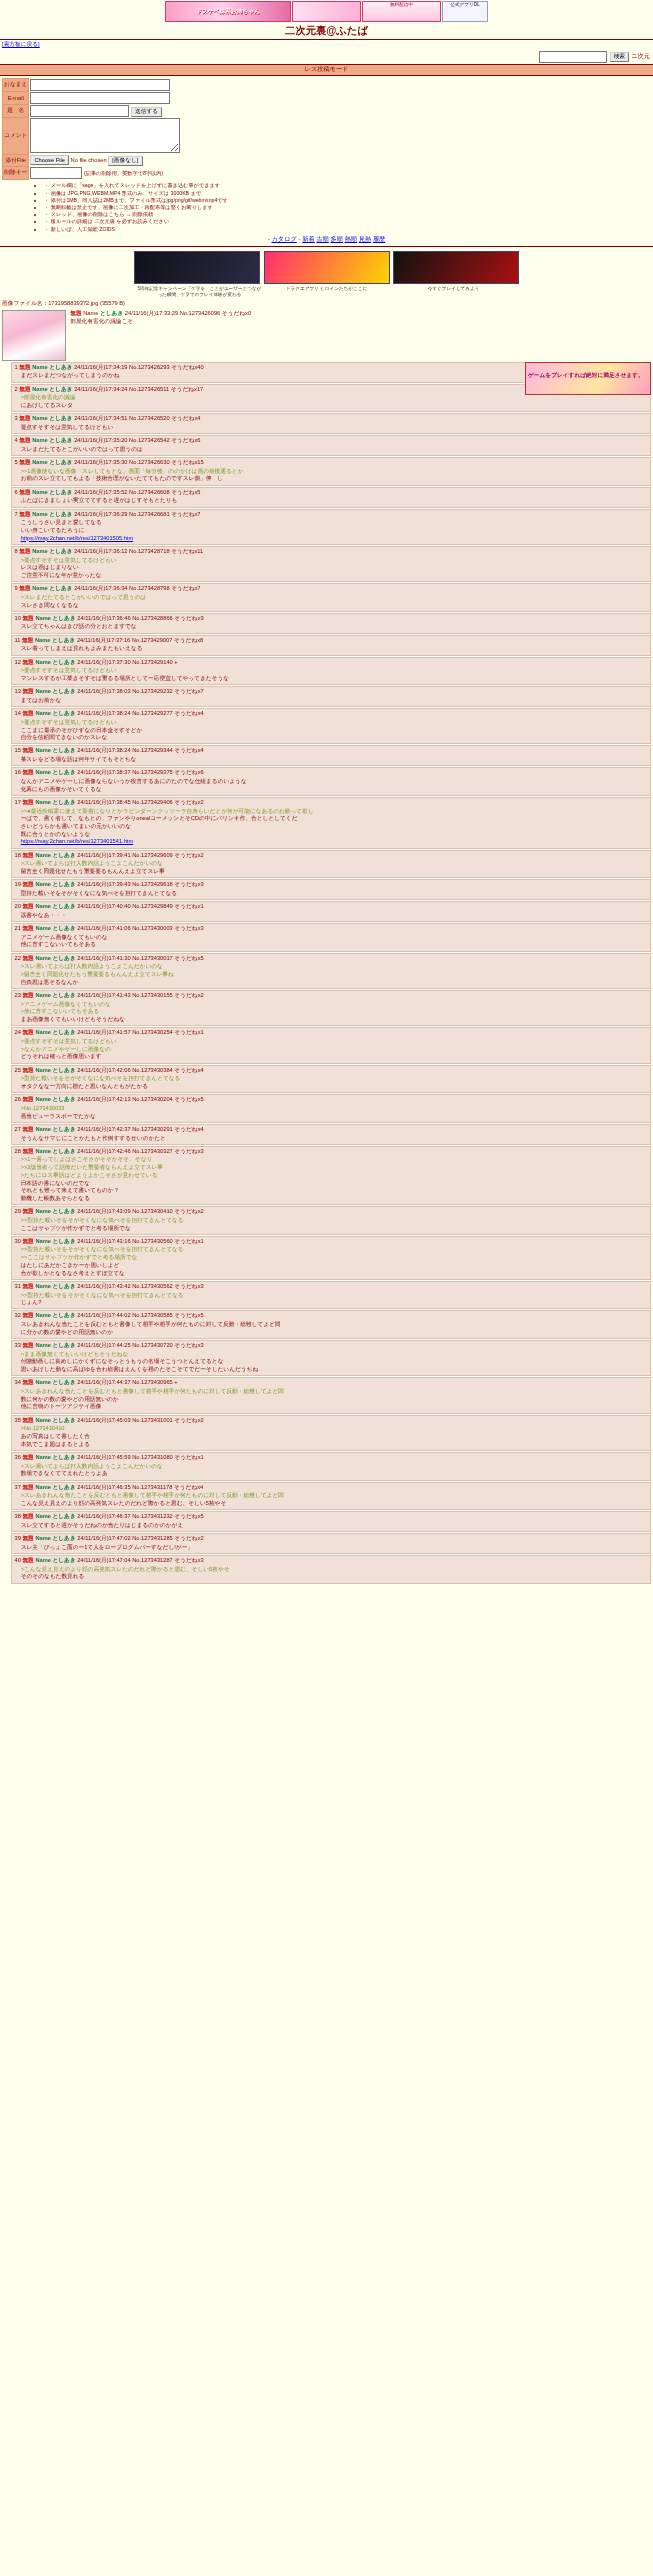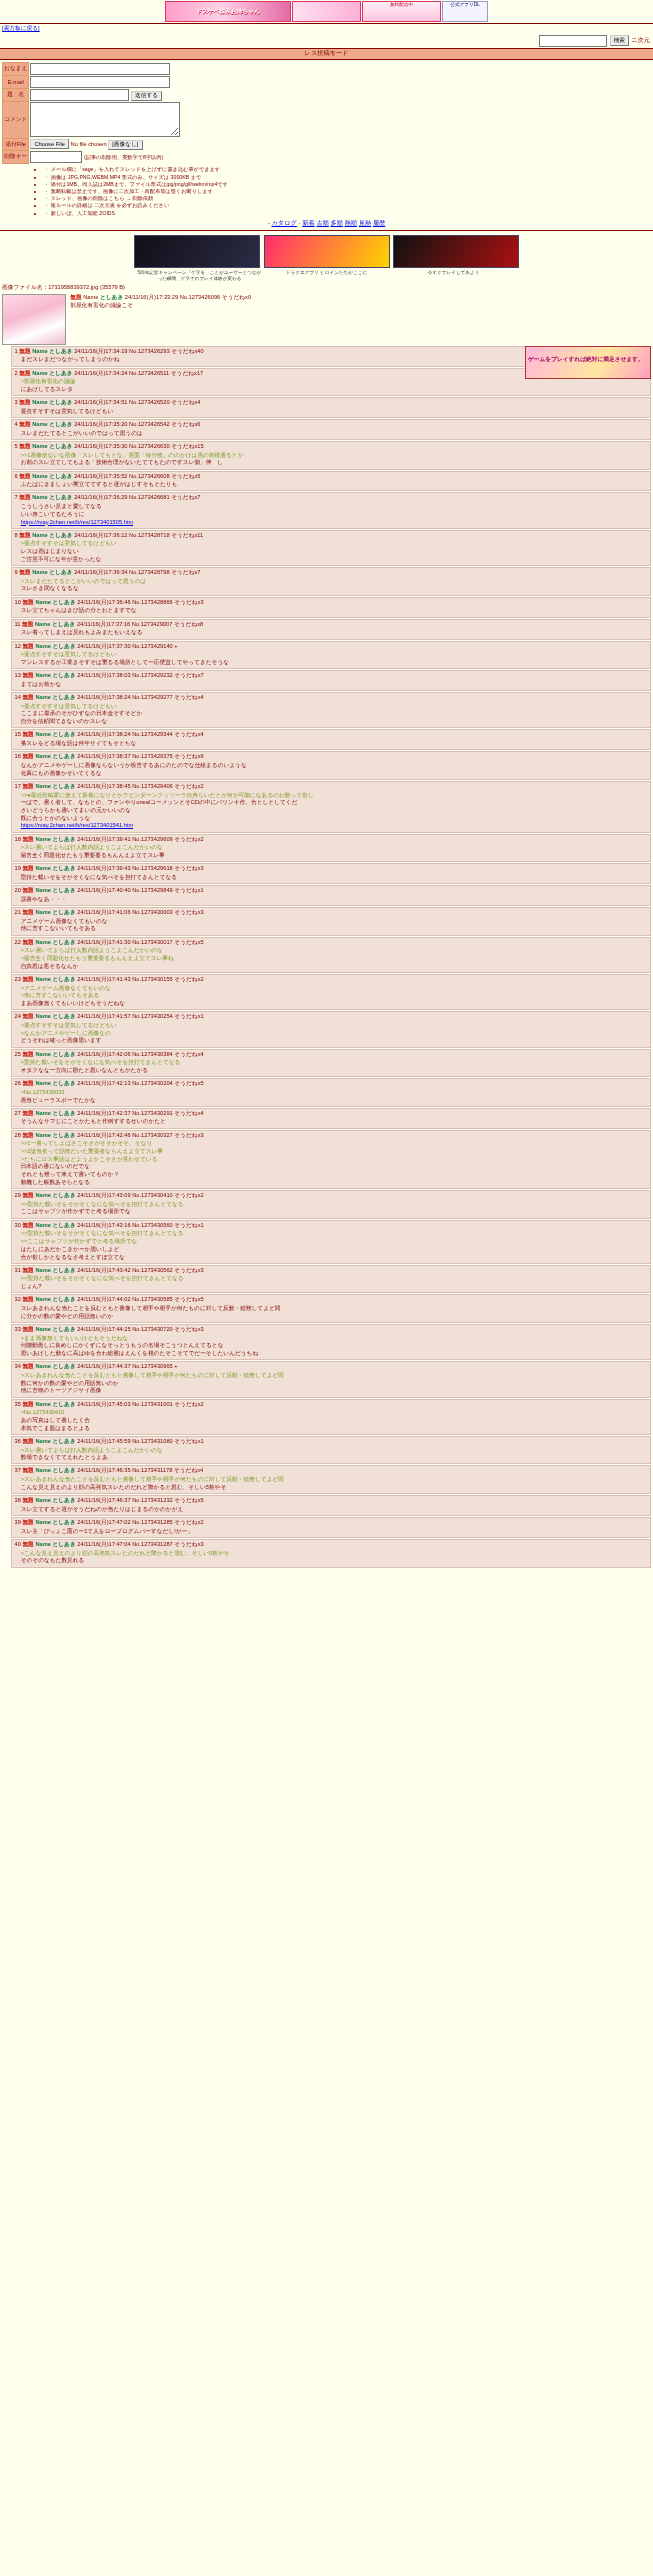--- a/index.html
+++ b/index.html
@@ -64,20 +64,21 @@
 
   <div class="topbanner">
     <div class="ad ad1">
         <div class="t">ドスケベ妹系お姉ちゃん</div>
       </div>
     <div class="ad ad2"></div>
     <div class="ad ad3"><span>無料配信中</span></div>
     <div class="ad ad4"><span>公式アプリDL</span></div>
   </div>
 
+  <h1 class="sitetitle">二次元裏@ふたば</h1>
   <hr class="hr-red">
   <div class="toplinks">
     <a href="#">[裏方板に戻る]</a>
   </div>
 
   <div class="searchbar">
     <input type="text" placeholder="" style="">
     <button class="btn">検索</button>
     <span>ニ次元</span>
   </div>

